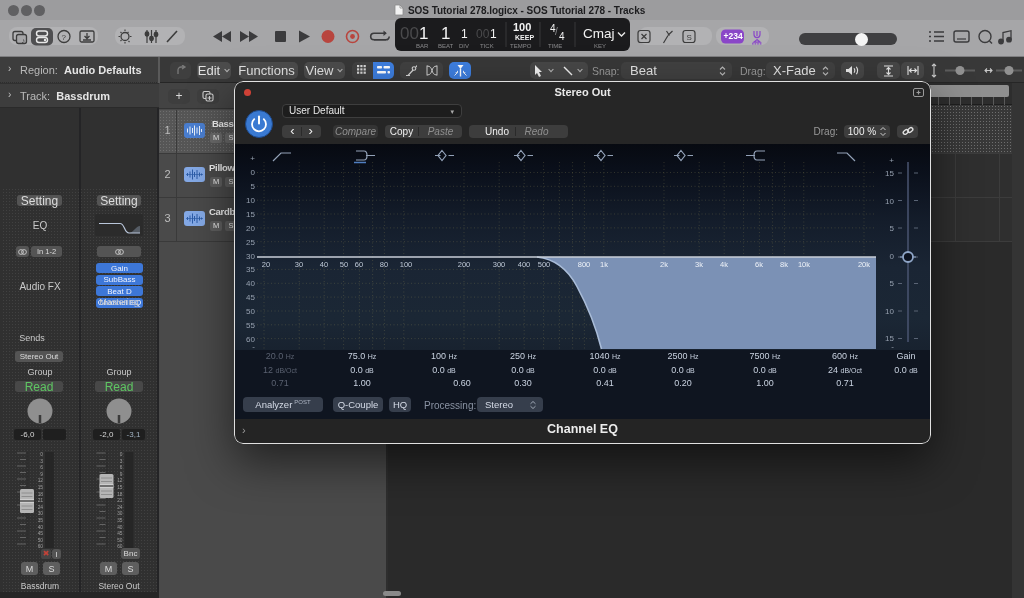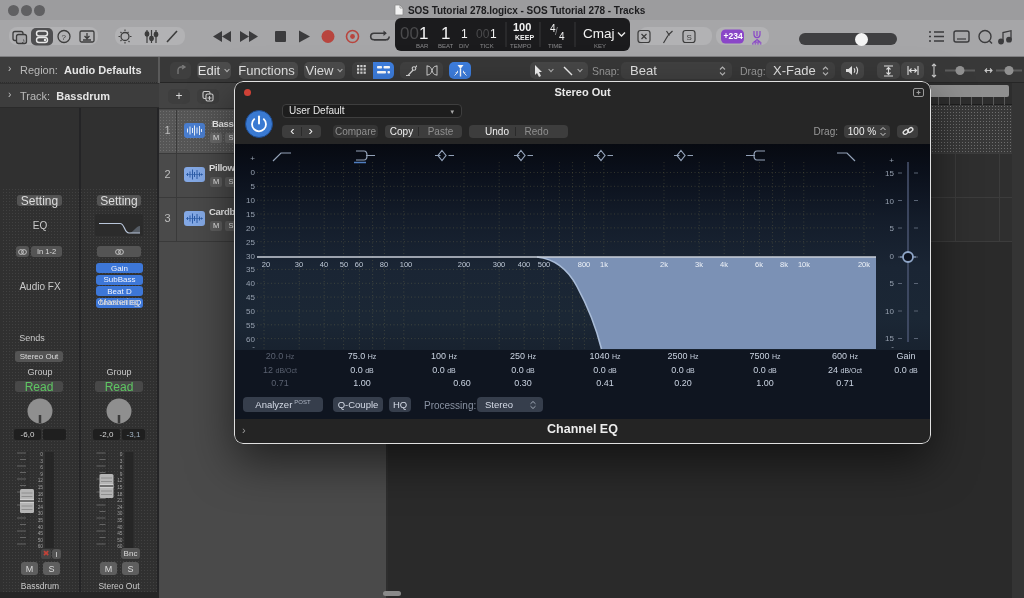--- a/index.html
+++ b/index.html
@@ -35,21 +35,21 @@
   .tname { color:#f0f0f0; font-size:9.5px; font-weight:bold; white-space:nowrap; letter-spacing:-0.3px; }
   .dots { background-image:radial-gradient(#6e6e6e 0.8px, transparent 0.8px); background-size:3px 3px; }
   
   #lanes { left:386px; top:83px; width:638px; height:515px; background:#2a2a2a; }
   
   #plugin { left:234px; top:81px; width:697px; height:363px; background:#262626;
             border-radius:9px; box-shadow:0 18px 45px rgba(0,0,0,0.55);
             overflow:hidden; }
   .pbtn { background:#3d3d3d; border-radius:4px; color:#f0f0f0; font-size:10px;
           display:flex; align-items:center; justify-content:center; height:13px; top:43.5px; }
-  .pdim { color:#8f8f8f; }
+  .pdim { color:#8f8f8f;font-style:italic; }
   #params { color:#c9d2e0; font-size:9px; }
   .pcol { position:absolute; width:70px; text-align:center; white-space:nowrap; }
   .dim { color:#5a6170; }
   .bbtn { background:#363e4c; border-radius:4px; color:#d6dce8; font-size:9.5px;
           display:flex; align-items:center; justify-content:center; height:15px; }
 </style>
 </head>
 <body>
 <div id="stage">
 

